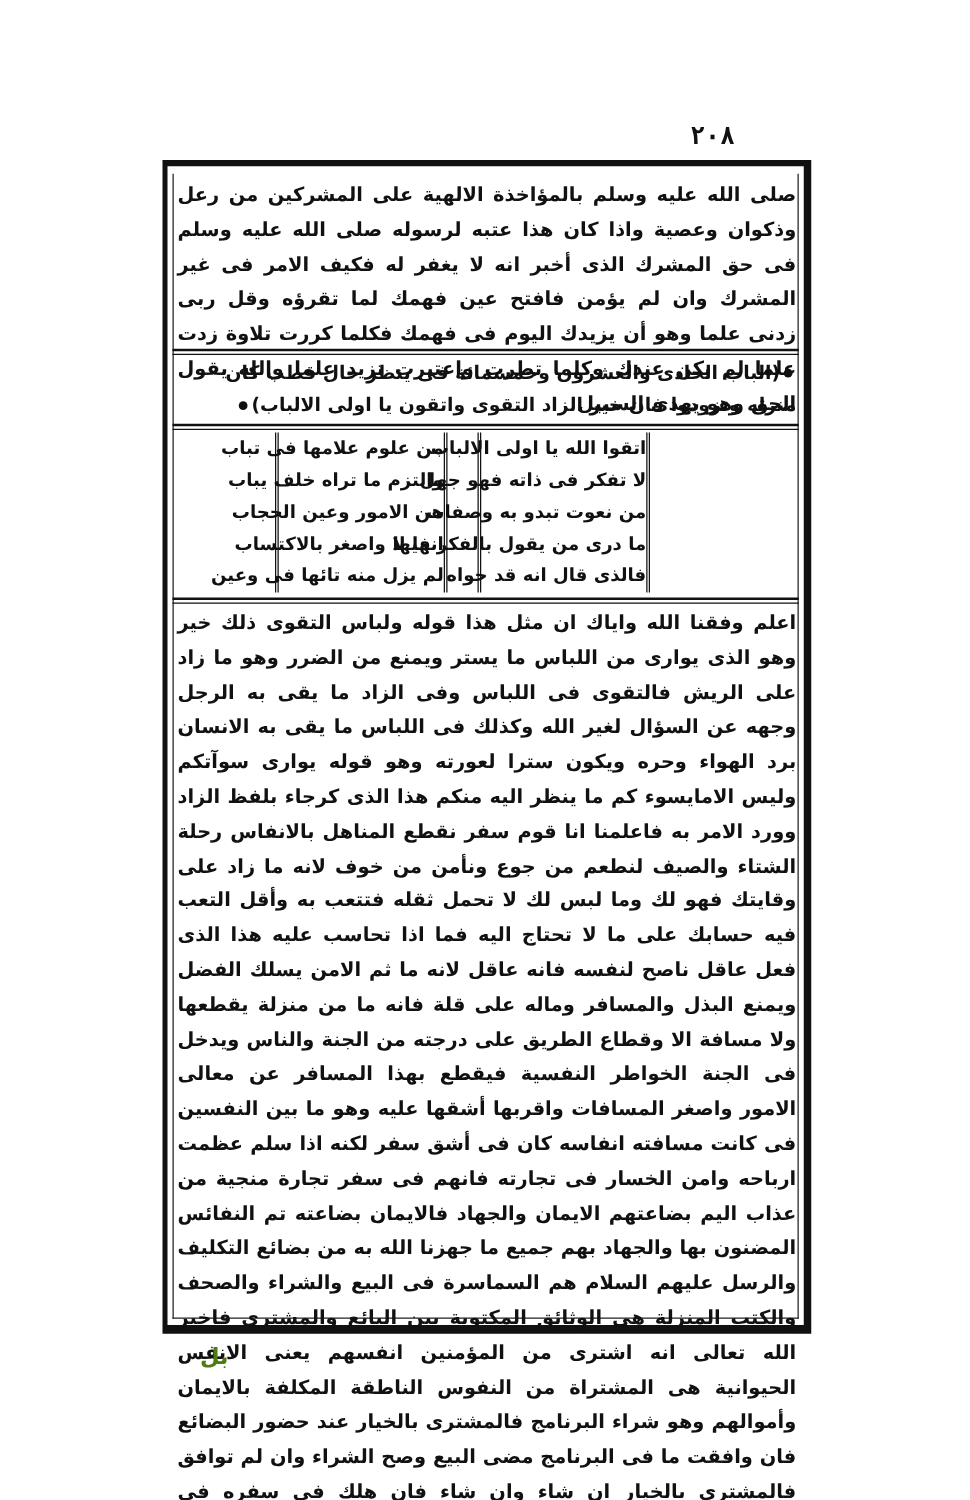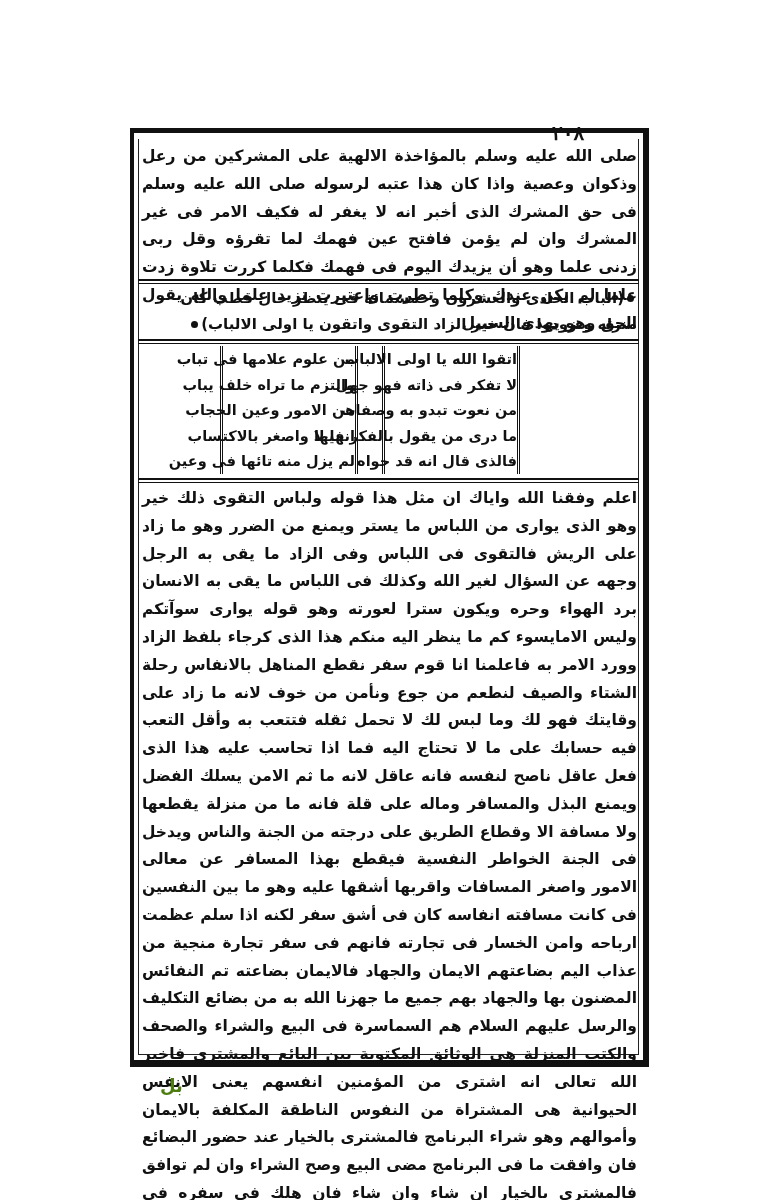--- a/index.html
+++ b/index.html
@@ -11,22 +11,22 @@
       width: 776px;
       height: 1200px;
       position: relative;
       overflow: hidden;
       font-family: "DejaVu Sans", sans-serif;
       color: #111111;
     }
     .page-number {
       position: absolute;
       left: 552px;
-      top: 121px;
-      font-family: Liberation Serif, serif;
+      top: 96px;
+      font-family: Liberation Mono, monospace;
       font-weight: bold;
       font-size: 20px;
       direction: rtl;
       color: #111;
     }
     .frame {
       position: absolute;
       left: 130px;
       top: 128px;
       width: 519px;

